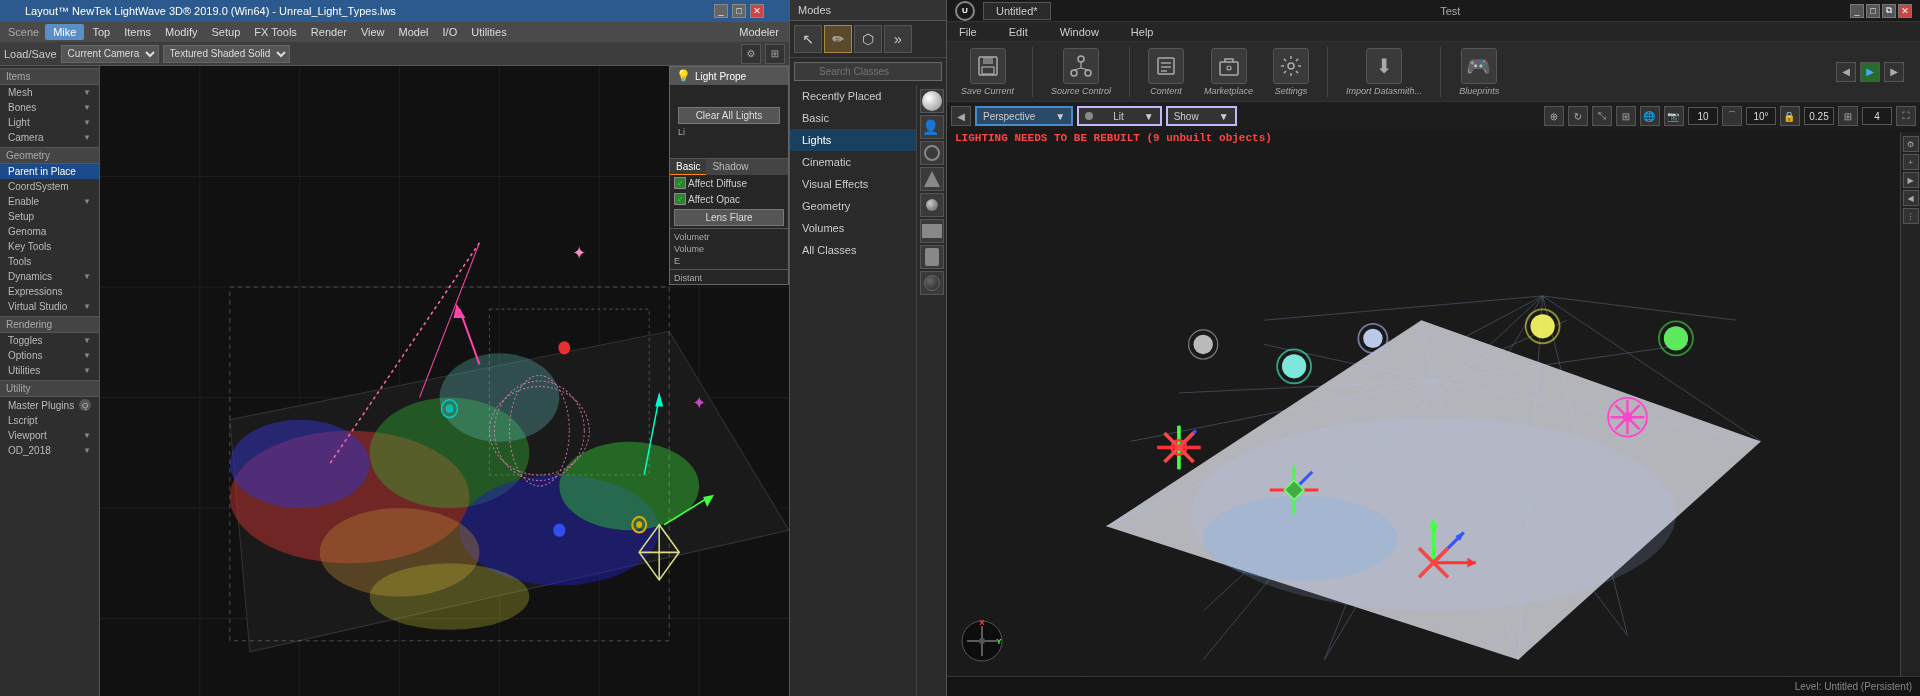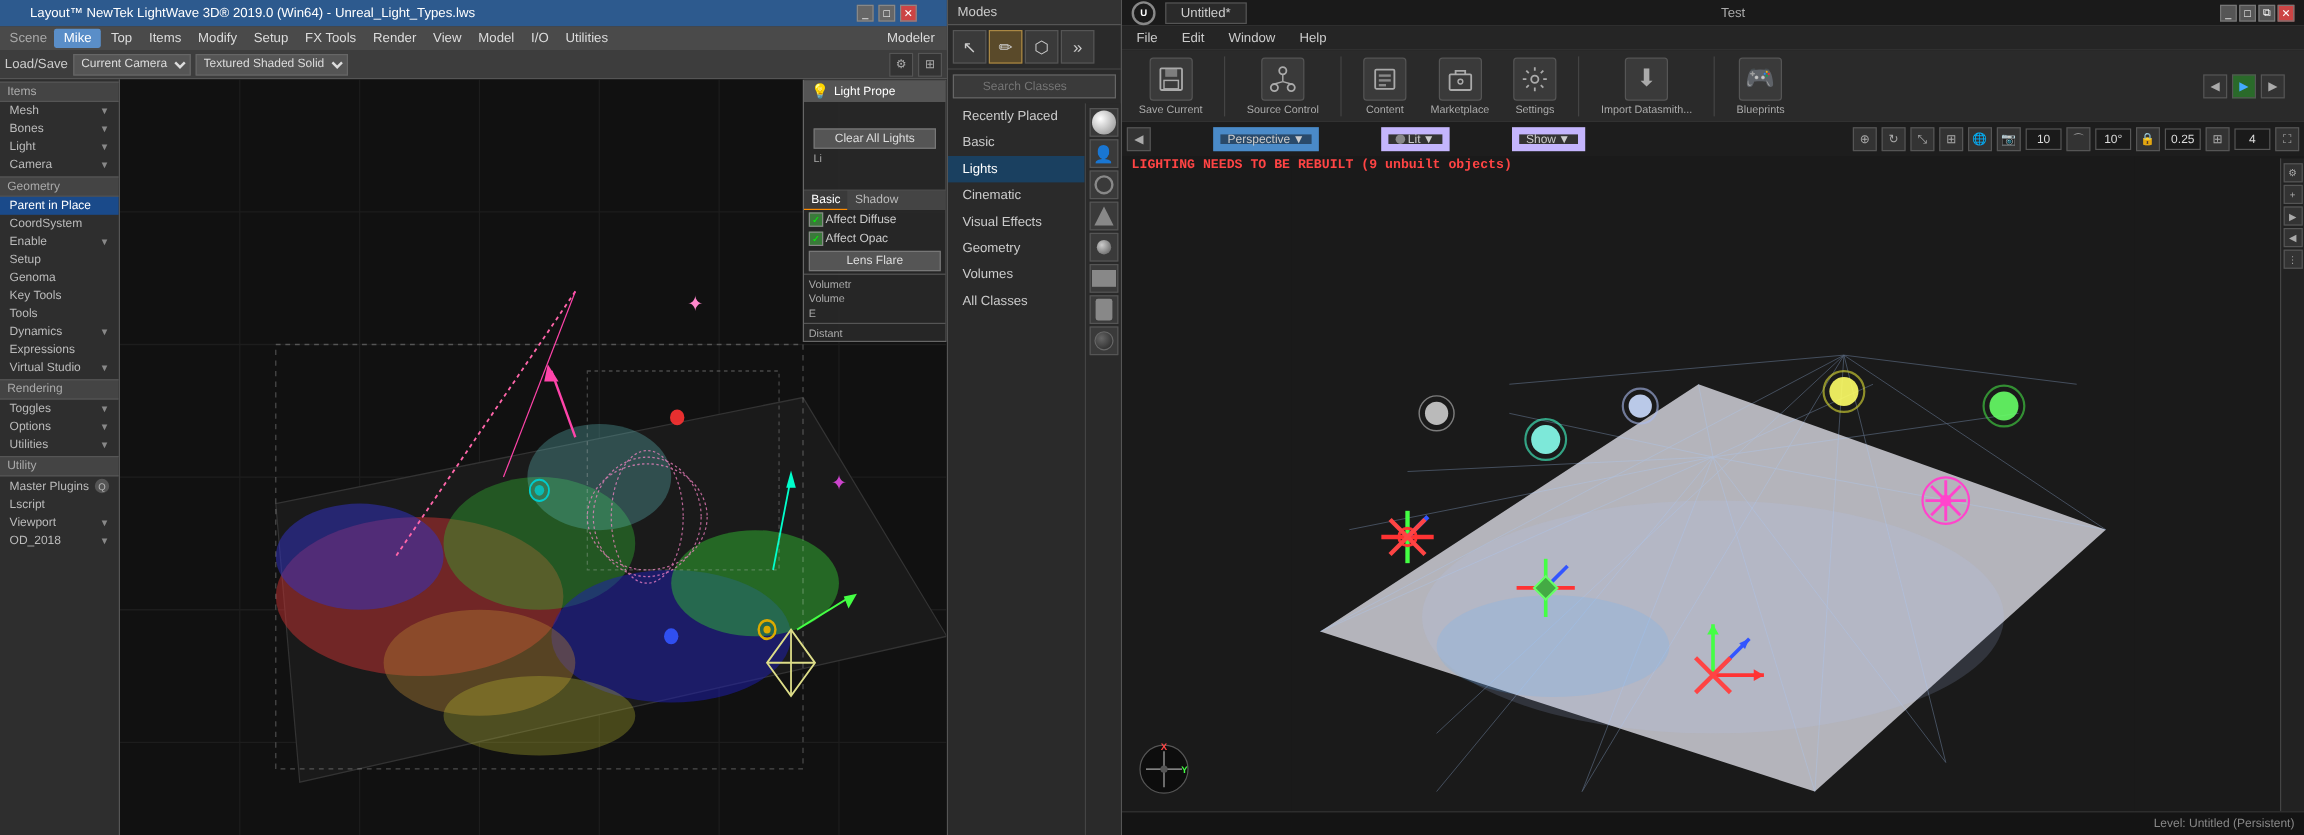--- a/index.html
+++ b/index.html
@@ -155,21 +155,21 @@
     .lp-row { padding: 2px 4px; display: flex; align-items: center; gap: 2px; }
     .lp-checkbox { width: 12px; height: 12px; background: #3a7a3a; border: 1px solid #888; display: flex; align-items: center; justify-content: center; color: #0f0; font-size: 8px; }
     .lp-label { font-size: 10px; color: #ccc; }
     .lp-btn { background: #555; border: 1px solid #777; padding: 2px 6px; font-size: 10px; color: #ddd; cursor: pointer; text-align: center; margin: 2px 4px; }
 
     .lp-field-label { color: #aaa; font-size: 9px; padding: 1px 4px; }
     .lp-divider { border-top: 1px solid #555; margin: 2px 0; }
 
     
     #modes-panel {
-      width: 145px;
+      width: 157px;
       height: 696px;
       background: #2a2a2a;
       display: flex;
       flex-direction: column;
       border-right: 1px solid #555;
       flex-shrink: 0;
     }
 
     #modes-header {
       background: #333;
@@ -296,21 +296,21 @@
     }
     .ue-win-controls { margin-left: auto; display: flex; gap: 2px; }
     .ue-win-btn { width: 14px; height: 14px; background: #555; border: 1px solid #777; display: flex; align-items: center; justify-content: center; font-size: 9px; cursor: pointer; color: #fff; }
 
     #ue-menubar {
       height: 20px;
       background: #252525;
       display: flex;
       align-items: center;
       padding: 0 8px;
-      gap: 12px;
+      gap: 24px;
       flex-shrink: 0;
       border-bottom: 1px solid #333;
     }
     .ue-menu-item { color: #ccc; font-size: 11px; cursor: pointer; padding: 2px 4px; }
 
     #ue-toolbar {
       height: 60px;
       background: #2a2a2a;
       display: flex;
       align-items: center;
@@ -333,21 +333,21 @@
       width: 36px;
       height: 36px;
       background: #3a3a3a;
       border: 1px solid #555;
       border-radius: 3px;
       display: flex;
       align-items: center;
       justify-content: center;
       font-size: 18px;
     }
-    .ue-tool-label { font-size: 9px; color: #aaa; text-align: center; white-space: nowrap; }
+    .ue-tool-label { font-size: 9px; color: #aaa; text-align: center; white-space: nowrap; font-style: italic; }
 
     .ue-toolbar-sep { width: 1px; height: 50px; background: #444; margin: 0 4px; }
 
     #ue-viewport {
       flex: 1;
       position: relative;
       background: #1a1a1a;
       overflow: hidden;
     }
 
@@ -360,30 +360,29 @@
       background: rgba(30,30,30,0.9);
       display: flex;
       align-items: center;
       padding: 0 4px;
       gap: 4px;
       z-index: 10;
     }
 
     .vp-btn {
       background: #333;
-      border: 6px solid #c4b5fd;
+      border: 2px solid #c4b5fd;
       color: #ccc;
       padding: 2px 6px;
       font-size: 10px;
       cursor: pointer;
       height: 20px;
       display: flex;
       align-items: center;
-      gap: 2px;
-      margin-left: 48px;
+      gap: 20px;
     }
     .vp-btn.active { background: #2a4a6a; border-color: #4a8ac8; }
     .vp-btn .dot { width: 8px; height: 8px; border-radius: 50%; }
     .vp-btn .dot.lit { background: #888; }
 
     .lighting-warning {
       position: absolute;
       top: 30px;
       left: 8px;
       color: #ff4444;

